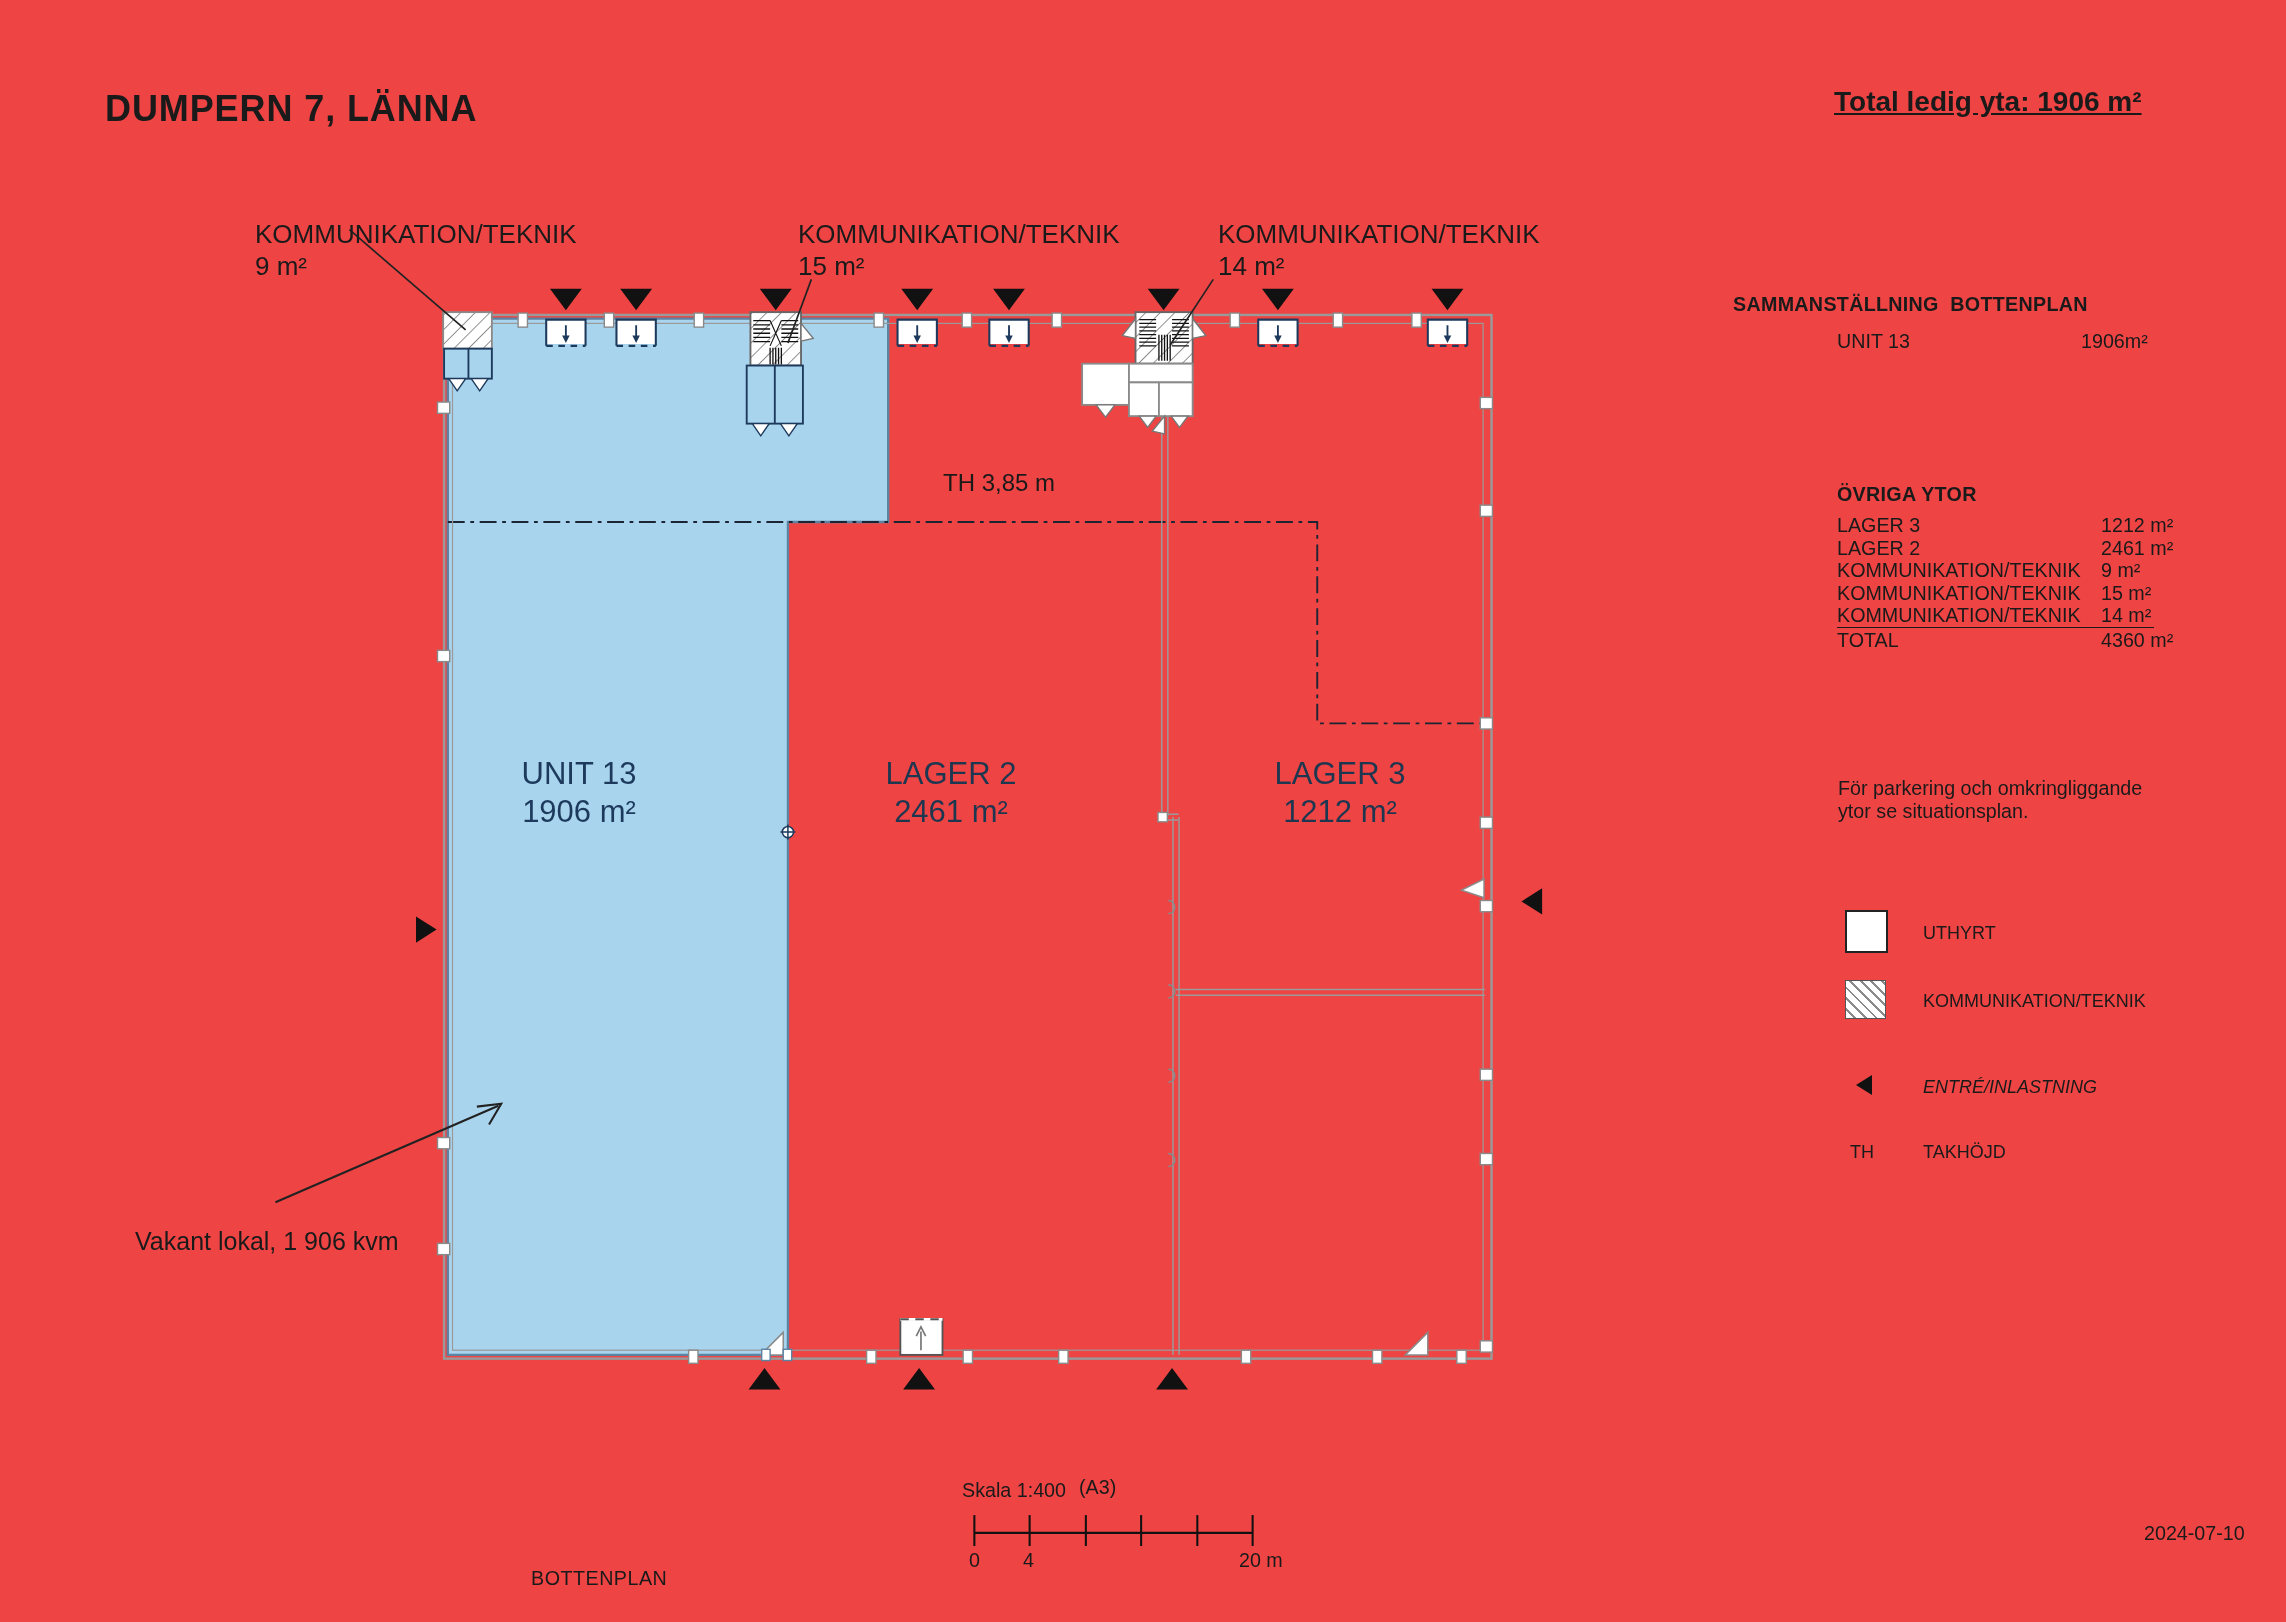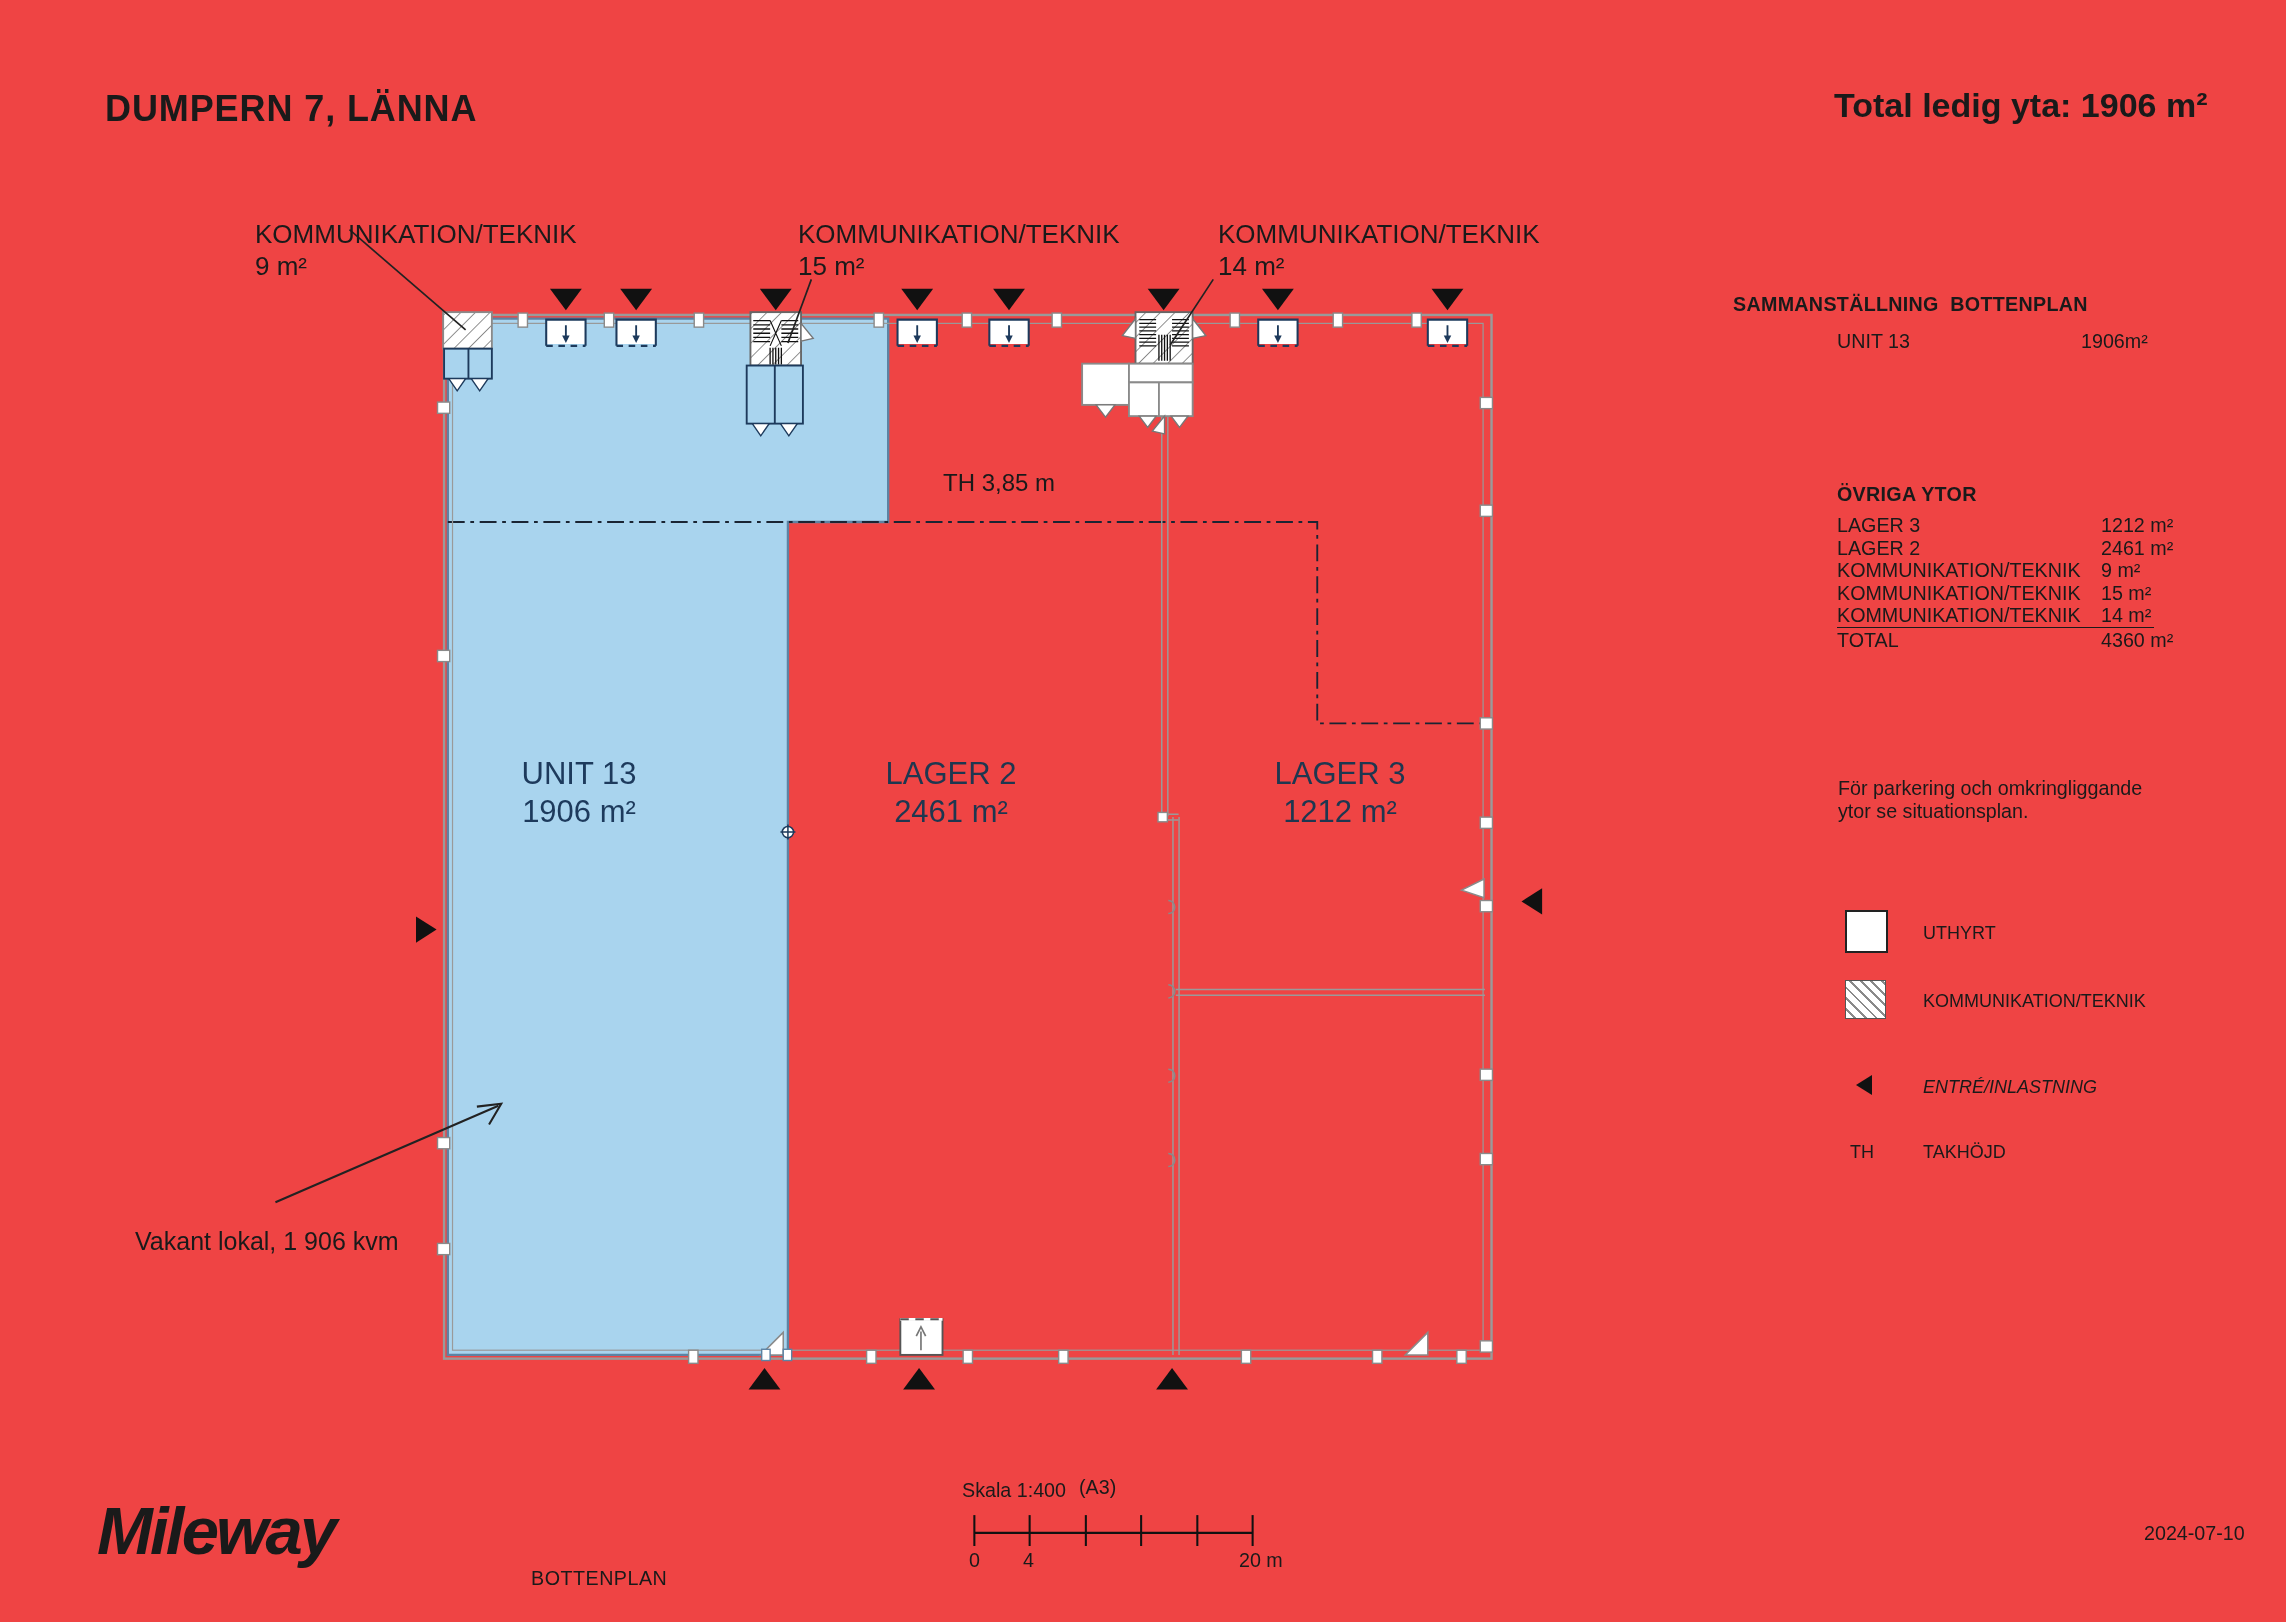--- a/index.html
+++ b/index.html
@@ -6,21 +6,21 @@
     --unit-fill:#A9D4EE;
     --wall:#9a9a9a;
     --navy:#1d3a5c;
     --ink:#1a1a1a;
   }
   html,body{margin:0;padding:0;background:#fff;}
   .page{position:relative;width:2286px;height:1623px;background:#ef4444;overflow:hidden;
         font-family:"Liberation Sans", sans-serif;color:var(--ink);}
   .abs{position:absolute;}
   .title{left:105px;top:88px;font-size:36px;font-weight:bold;letter-spacing:0.9px;}
-  .total{left:1834px;top:86px;font-size:34px;font-weight:bold;}
+  .total{left:1834px;top:86px;font-size:28px;font-weight:bold;text-decoration:underline;}
   .komm-label{font-size:26px;line-height:32px;white-space:nowrap;}
   .room-label{font-size:31px;line-height:38px;text-align:center;transform:translateX(-50%);color:#1e3750;white-space:nowrap;}
   .room-label.unit{color:#1d3a5c;}
   .th-label{left:943px;top:469px;font-size:24px;}
   .vakant{left:135px;top:1227px;font-size:25px;}
   .sb-head{font-size:19.7px;font-weight:bold;letter-spacing:0.3px;white-space:pre;}
   .sb-row{width:317px;height:22.5px;font-size:19.7px;position:absolute;}
   .sb-row .lab{position:absolute;left:0;top:0;white-space:nowrap;}
   .sb-row .val{position:absolute;left:264px;top:0;white-space:nowrap;}
   .sb-row.sum .val{left:244px;}
@@ -324,21 +324,20 @@
   <div class="abs legend-box hatch" style="left:1845px;top:980px;"></div>
   <div class="abs legend-lab" style="left:1923px;top:991px;">KOMMUNIKATION/TEKNIK</div>
 
   <div class="abs legend-tri" style="left:1856px;top:1075px;"></div>
   <div class="abs legend-lab" style="left:1923px;top:1077px;font-style:italic;">ENTRÉ/INLASTNING</div>
 
   <div class="abs legend-lab" style="left:1850px;top:1142px;">TH</div>
   <div class="abs legend-lab" style="left:1923px;top:1142px;">TAKHÖJD</div>
 
 
-  <div class="abs logo">Mileway</div>
   <div class="abs bottenplan">BOTTENPLAN</div>
   <div class="abs skala">Skala 1:400</div>
   <div class="abs paper">(A3)</div>
   <div class="abs tick-num" style="left:969px;top:1549px;">0</div>
   <div class="abs tick-num" style="left:1023px;top:1549px;">4</div>
   <div class="abs tick-num" style="left:1239px;top:1549px;">20 m</div>
   <div class="abs date">2024-07-10</div>
 
 </div>
 

